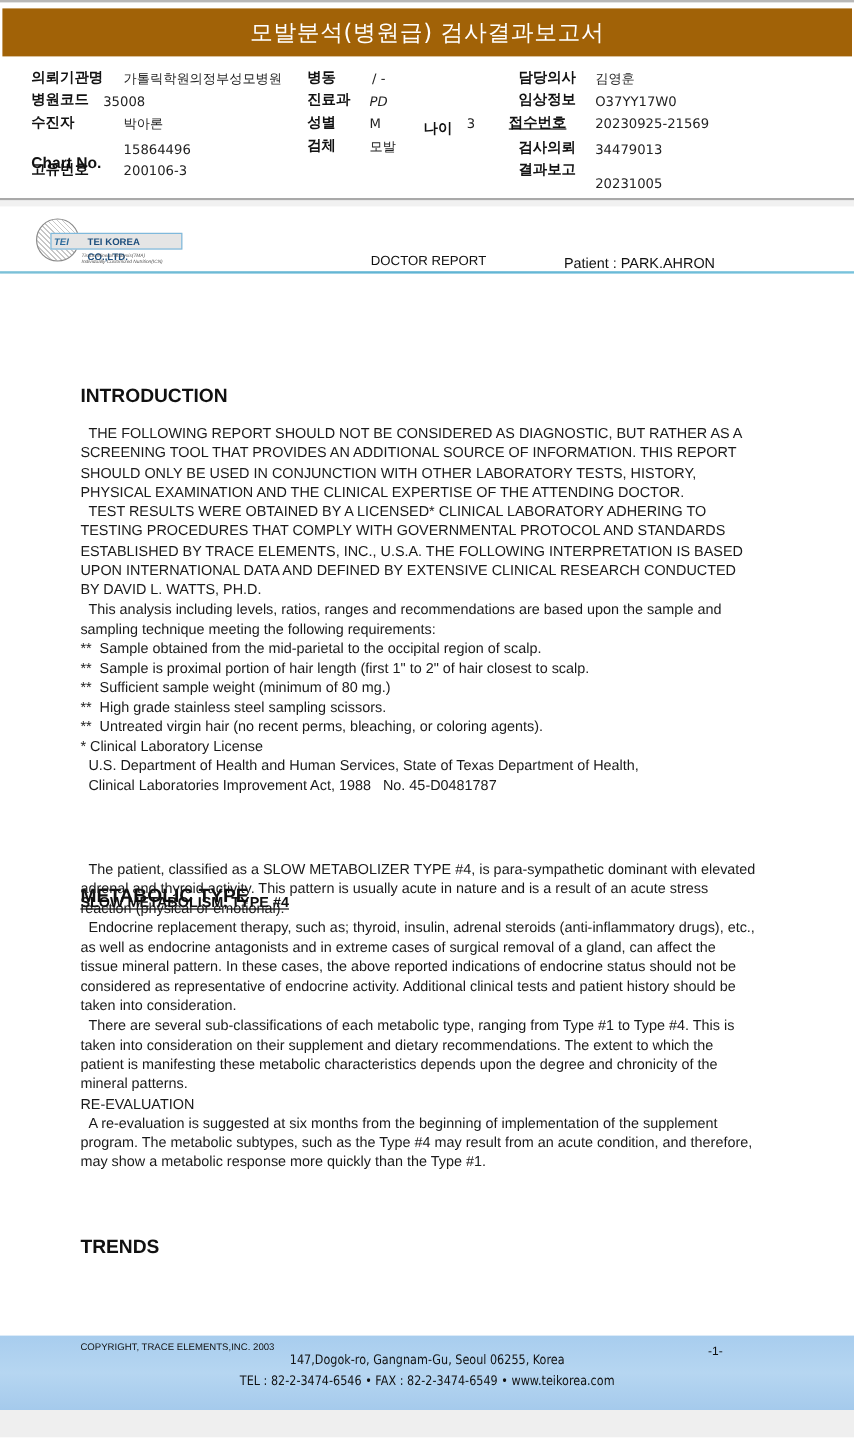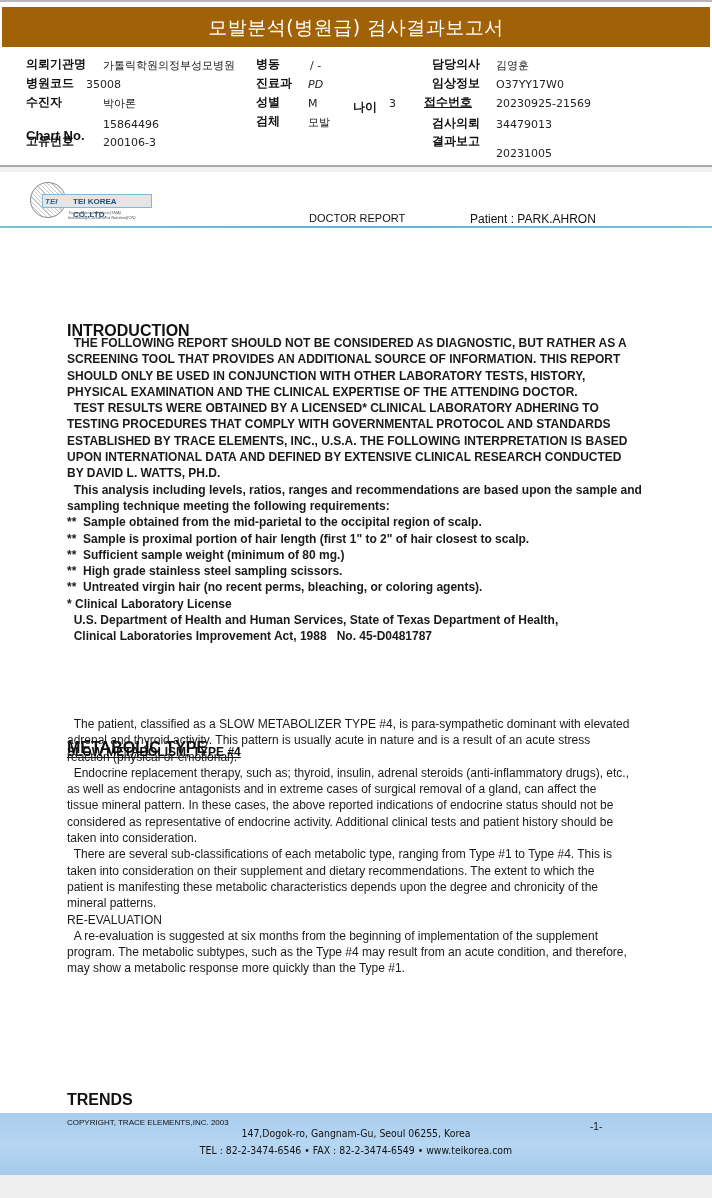--- a/index.html
+++ b/index.html
@@ -106,21 +106,21 @@
   <div class="logo-sub">
     <div>Tissue Mineral Analysis(TMA)</div>
     <div>Individually Customized Nutrition(ICN)</div>
   </div>
 </div>
 <span class="doc-report">DOCTOR REPORT</span>
 <span class="patient">Patient : PARK.AHRON</span>
 <div class="blue-rule"></div>
 
 <div class="section-title" style="top:298px;margin-top:24px;">INTRODUCTION</div>
-<div class="para" style="top:335px;font-weight:bold;">  THE FOLLOWING REPORT SHOULD NOT BE CONSIDERED AS DIAGNOSTIC, BUT RATHER AS A
+<div class="para" style="top:353px;">  THE FOLLOWING REPORT SHOULD NOT BE CONSIDERED AS DIAGNOSTIC, BUT RATHER AS A
 SCREENING TOOL THAT PROVIDES AN ADDITIONAL SOURCE OF INFORMATION. THIS REPORT
 SHOULD ONLY BE USED IN CONJUNCTION WITH OTHER LABORATORY TESTS, HISTORY,
 PHYSICAL EXAMINATION AND THE CLINICAL EXPERTISE OF THE ATTENDING DOCTOR.
   TEST RESULTS WERE OBTAINED BY A LICENSED* CLINICAL LABORATORY ADHERING TO
 TESTING PROCEDURES THAT COMPLY WITH GOVERNMENTAL PROTOCOL AND STANDARDS
 ESTABLISHED BY TRACE ELEMENTS, INC., U.S.A. THE FOLLOWING INTERPRETATION IS BASED
 UPON INTERNATIONAL DATA AND DEFINED BY EXTENSIVE CLINICAL RESEARCH CONDUCTED
 BY DAVID L. WATTS, PH.D.
   This analysis including levels, ratios, ranges and recommendations are based upon the sample and
 sampling technique meeting the following requirements:
@@ -145,21 +145,21 @@
 taken into consideration.
   There are several sub-classifications of each metabolic type, ranging from Type #1 to Type #4. This is
 taken into consideration on their supplement and dietary recommendations. The extent to which the
 patient is manifesting these metabolic characteristics depends upon the degree and chronicity of the
 mineral patterns.
 RE-EVALUATION
   A re-evaluation is suggested at six months from the beginning of implementation of the supplement
 program. The metabolic subtypes, such as the Type #4 may result from an acute condition, and therefore,
 may show a metabolic response more quickly than the Type #1.</div>
 
-<div class="section-title" style="top:1091px;">TRENDS</div>
+<div class="section-title" style="top:1031px;">TRENDS</div>
 
 <div class="footer">
   <span class="f-copy">COPYRIGHT, TRACE ELEMENTS,INC. 2003</span>
   <span class="f-page">-1-</span>
   <div class="f-addr">147,Dogok-ro, Gangnam-Gu, Seoul 06255, Korea</div>
   <div class="f-tel">TEL : 82-2-3474-6546  •  FAX : 82-2-3474-6549  •  www.teikorea.com</div>
 </div>
 <div class="footer-band"></div>
 
 </body></html>

